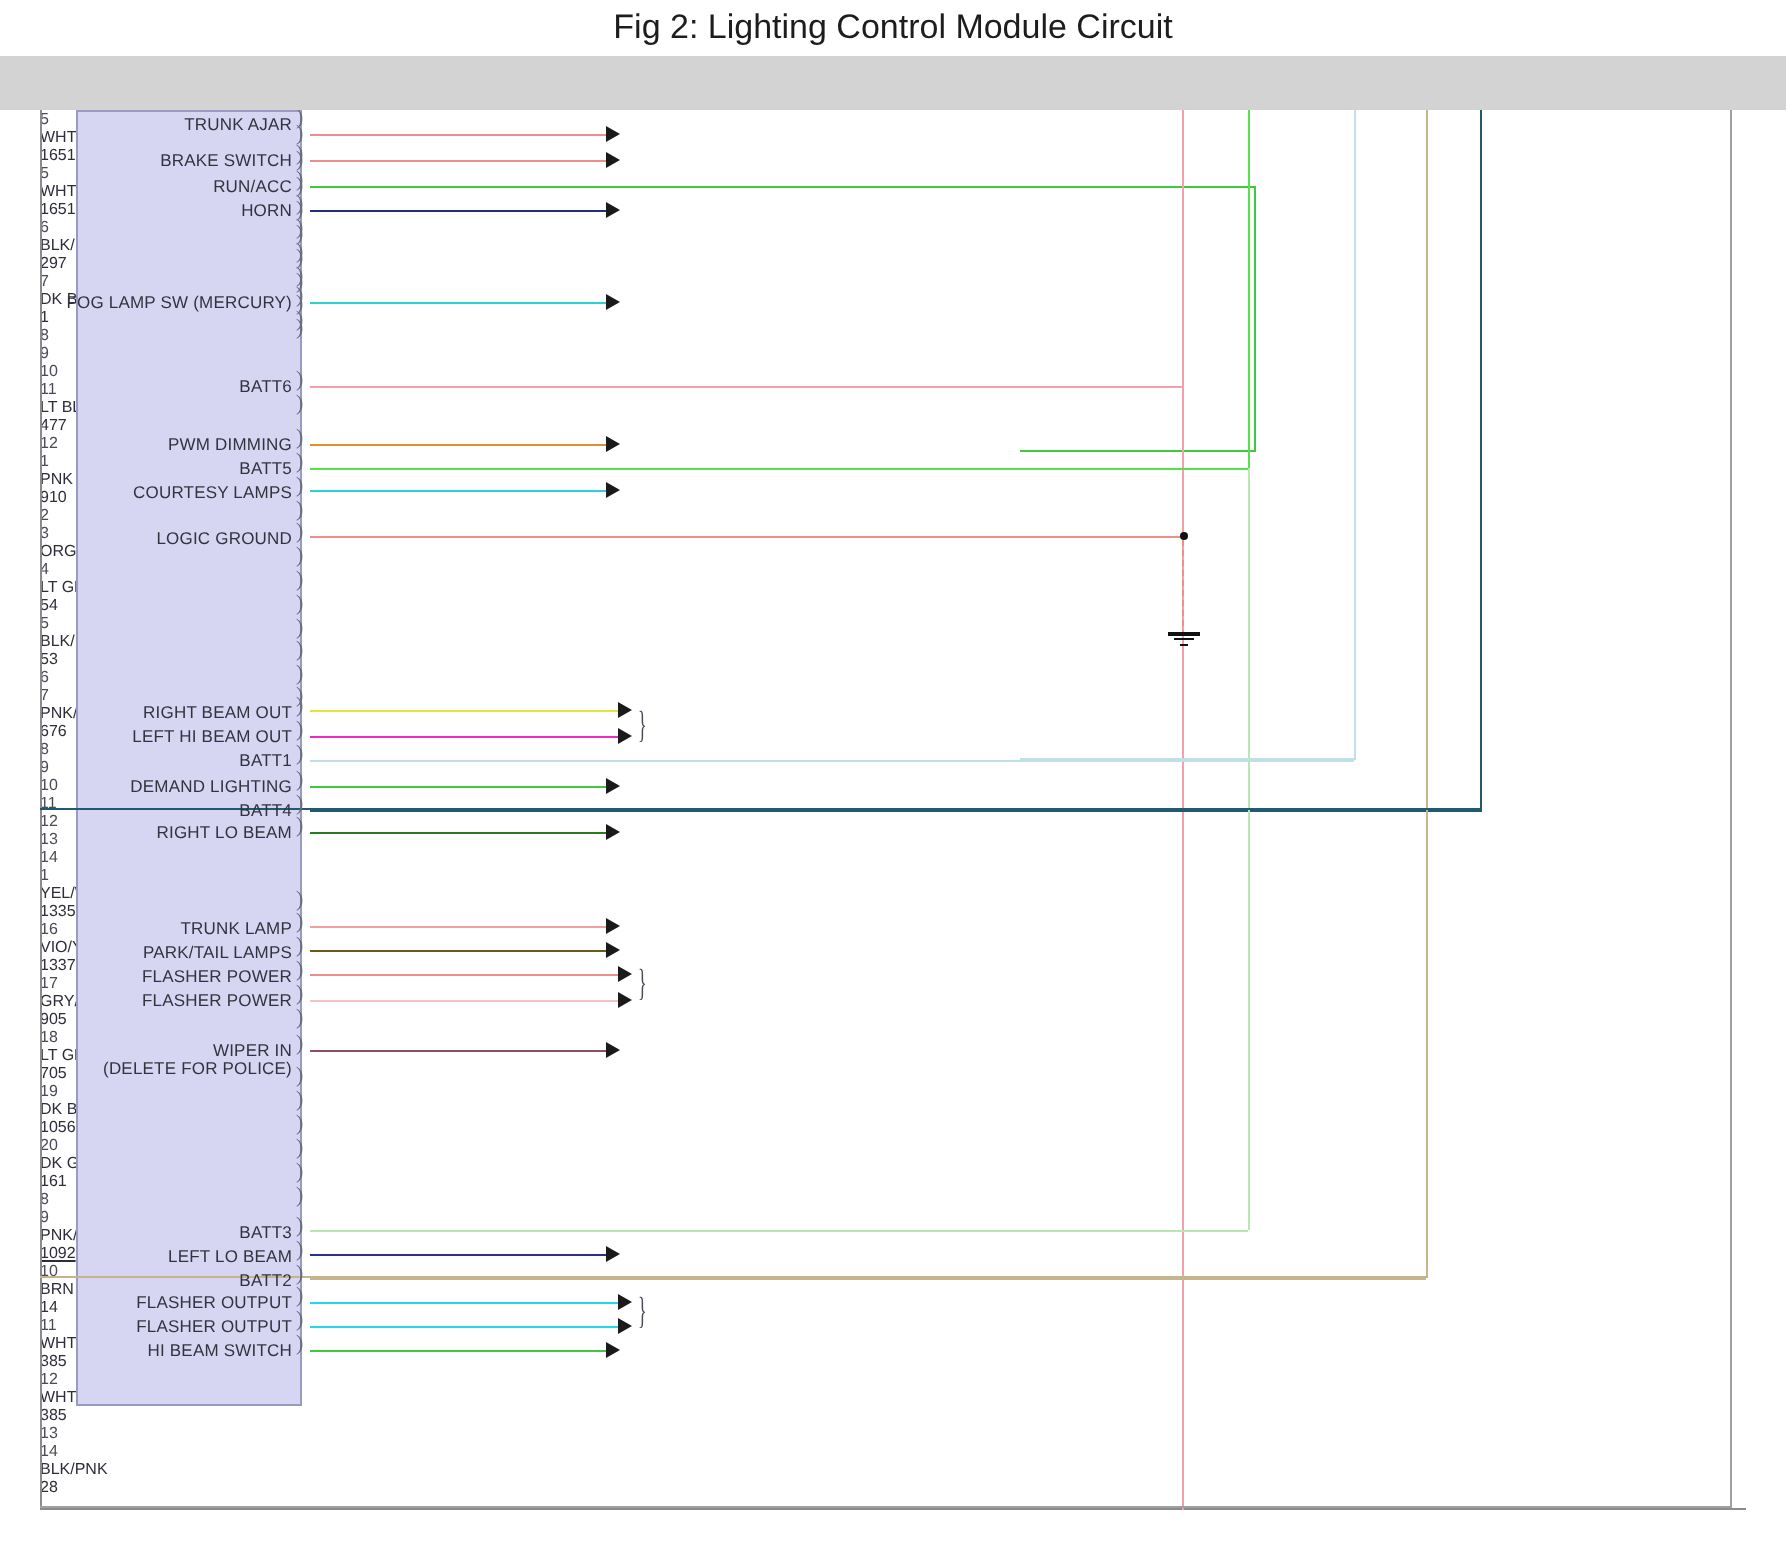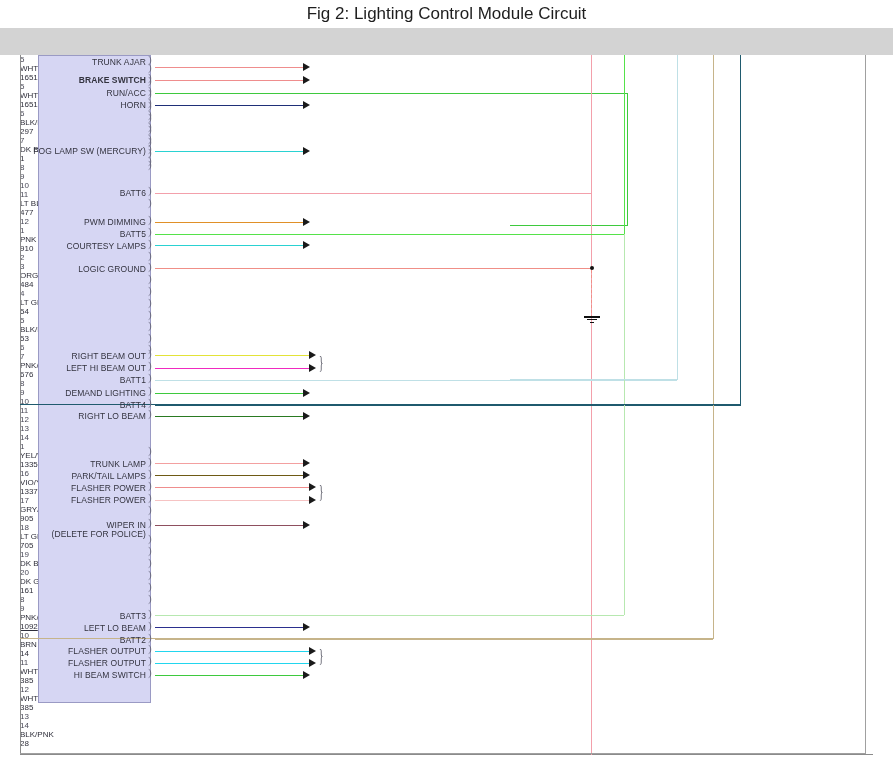--- a/index.html
+++ b/index.html
@@ -241,21 +241,21 @@
     <div class="pinbr" style="left:128px; top:105px;">)</div>
 
     <div id="text-layer">
         <div class="pinbr" style="left: 128px; top: 0px;">)</div>
         <div class="pin-num" style="left: 137px; top: 1px;">5</div>
         <div class="txt pin-label r" style="left: 0px; top: 2px;;right:727px; left:auto; text-align:right;">TRUNK AJAR</div>
         <div class="wire-name" style="left: 162px; top: -7px;">WHT/RED</div>
         <div class="wire-num" style="left: 237px; top: -7px;">1651</div>
         <div class="pinbr" style="left: 128px; top: 18px;">)</div>
         <div class="pin-num" style="left: 137px; top: 19px;">5</div>
-        <div class="txt pin-label r" style="left: 0px; top: 20px;;right:727px; left:auto; text-align:right;font-weight:bold;">BRAKE SWITCH</div>
+        <div class="txt pin-label r" style="left: 0px; top: 20px;;right:727px; left:auto; text-align:right;">BRAKE SWITCH</div>
         <div class="wire-name" style="left: 162px; top: 11px;">WHT/RED</div>
         <div class="wire-num" style="left: 237px; top: 11px;">1651</div>
         <div class="pinbr" style="left: 128px; top: 31px;">)</div>
         <div class="pin-num" style="left: 137px; top: 32px;">6</div>
         <div class="txt pin-label r" style="left: 0px; top: 33px;;right:727px; left:auto; text-align:right;">RUN/ACC</div>
         <div class="wire-name" style="left: 162px; top: 24px;">BLK/LT GRN</div>
         <div class="wire-num" style="left: 237px; top: 24px;">297</div>
         <div class="pinbr" style="left: 128px; top: 43px;">)</div>
         <div class="pin-num" style="left: 137px; top: 44px;">7</div>
         <div class="txt pin-label r" style="left: 0px; top: 45px;;right:727px; left:auto; text-align:right;">HORN</div>
@@ -278,21 +278,20 @@
         <div class="pin-num" style="left: 137px; top: 132px;">1</div>
         <div class="txt pin-label r" style="left: 0px; top: 133px;;right:727px; left:auto; text-align:right;">BATT6</div>
         <div class="wire-name" style="left: 162px; top: 124px;">PNK</div>
         <div class="wire-num" style="left: 237px; top: 124px;">910</div>
         <div class="pinbr" style="left: 128px; top: 143px;">)</div>
         <div class="pin-num" style="left: 137px; top: 144px;">2</div>
         <div class="pinbr" style="left: 128px; top: 160px;">)</div>
         <div class="pin-num" style="left: 137px; top: 161px;">3</div>
         <div class="txt pin-label r" style="left: 0px; top: 162px;;right:727px; left:auto; text-align:right;">PWM DIMMING</div>
         <div class="wire-name" style="left: 162px; top: 153px;">ORG/BLK</div>
-        <div class="wire-num" style="left: 237px; top: 153px;">484</div>
         <div class="pinbr" style="left: 128px; top: 172px;">)</div>
         <div class="pin-num" style="left: 137px; top: 173px;">4</div>
         <div class="txt pin-label r" style="left: 0px; top: 174px;;right:727px; left:auto; text-align:right;">BATT5</div>
         <div class="wire-name" style="left: 162px; top: 165px;">LT GRN/YEL</div>
         <div class="wire-num" style="left: 237px; top: 165px;">54</div>
         <div class="pinbr" style="left: 128px; top: 184px;">)</div>
         <div class="pin-num" style="left: 137px; top: 185px;">5</div>
         <div class="txt pin-label r" style="left: 0px; top: 186px;;right:727px; left:auto; text-align:right;">COURTESY LAMPS</div>
         <div class="wire-name" style="left: 162px; top: 177px;">BLK/LT BLU</div>
         <div class="wire-num" style="left: 237px; top: 177px;">53</div>
@@ -334,20 +333,21 @@
         <div class="wire-num" style="left: 237px; top: 311px;">905</div>
         <div class="pinbr" style="left: 128px; top: 331px;">)</div>
         <div class="pin-num" style="left: 137px; top: 332px;">18</div>
         <div class="txt pin-label r" style="left: 0px; top: 333px;;right:727px; left:auto; text-align:right;">DEMAND LIGHTING</div>
         <div class="wire-name" style="left: 162px; top: 324px;">LT GRN/ORG</div>
         <div class="wire-num" style="left: 237px; top: 324px;">705</div>
         <div class="pinbr" style="left: 128px; top: 343px;">)</div>
         <div class="pin-num" style="left: 137px; top: 344px;">19</div>
         <div class="txt pin-label r" style="left: 0px; top: 345px;;right:727px; left:auto; text-align:right;">BATT4</div>
         <div class="wire-name" style="left: 162px; top: 336px;">DK BLU/LT GRN</div>
+        <div class="wire-num" style="left: 237px; top: 336px;">1056</div>
         <div class="pinbr" style="left: 128px; top: 354px;">)</div>
         <div class="pin-num" style="left: 137px; top: 355px;">20</div>
         <div class="txt pin-label r" style="left: 0px; top: 356px;;right:727px; left:auto; text-align:right;">RIGHT LO BEAM</div>
         <div class="wire-name" style="left: 162px; top: 347px;">DK GRN/ORG</div>
         <div class="wire-num" style="left: 237px; top: 347px;">161</div>
         <div class="pinbr" style="left: 128px; top: 391px;">)</div>
         <div class="pin-num" style="left: 137px; top: 392px;">8</div>
         <div class="pinbr" style="left: 128px; top: 402px;">)</div>
         <div class="pin-num" style="left: 137px; top: 403px;">9</div>
         <div class="txt pin-label r" style="left: 0px; top: 404px;;right:727px; left:auto; text-align:right;">TRUNK LAMP</div>

